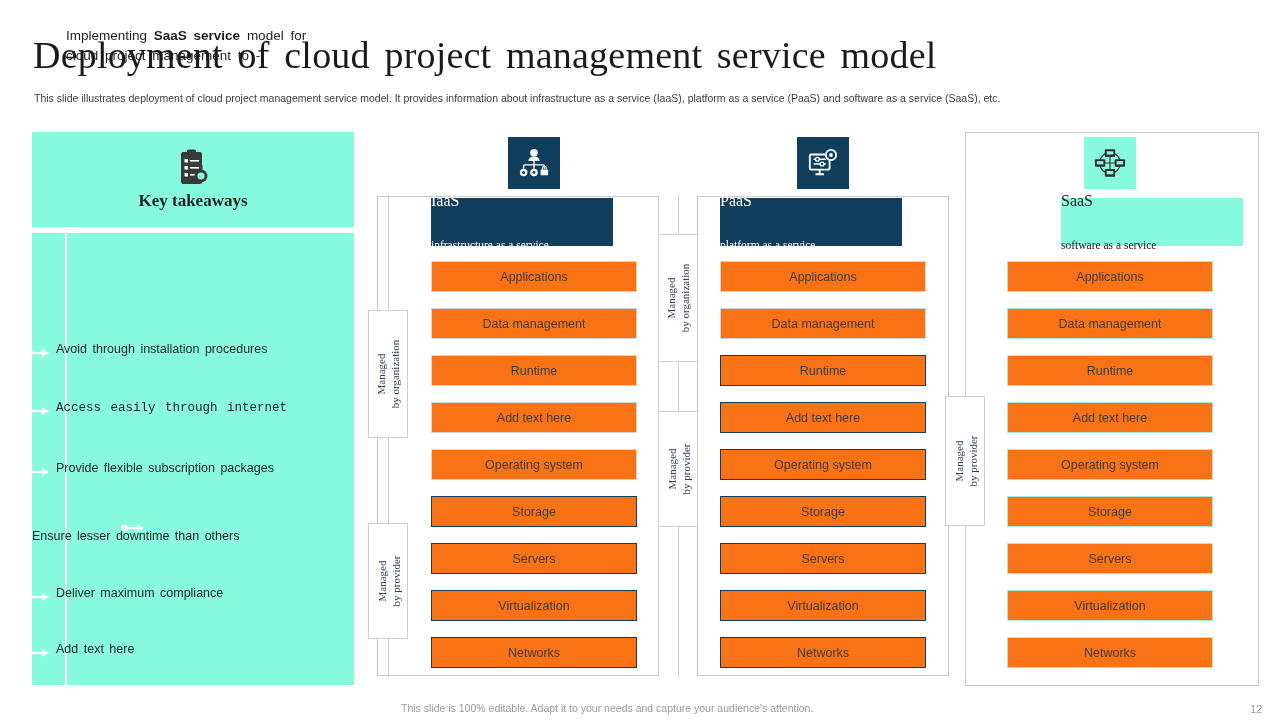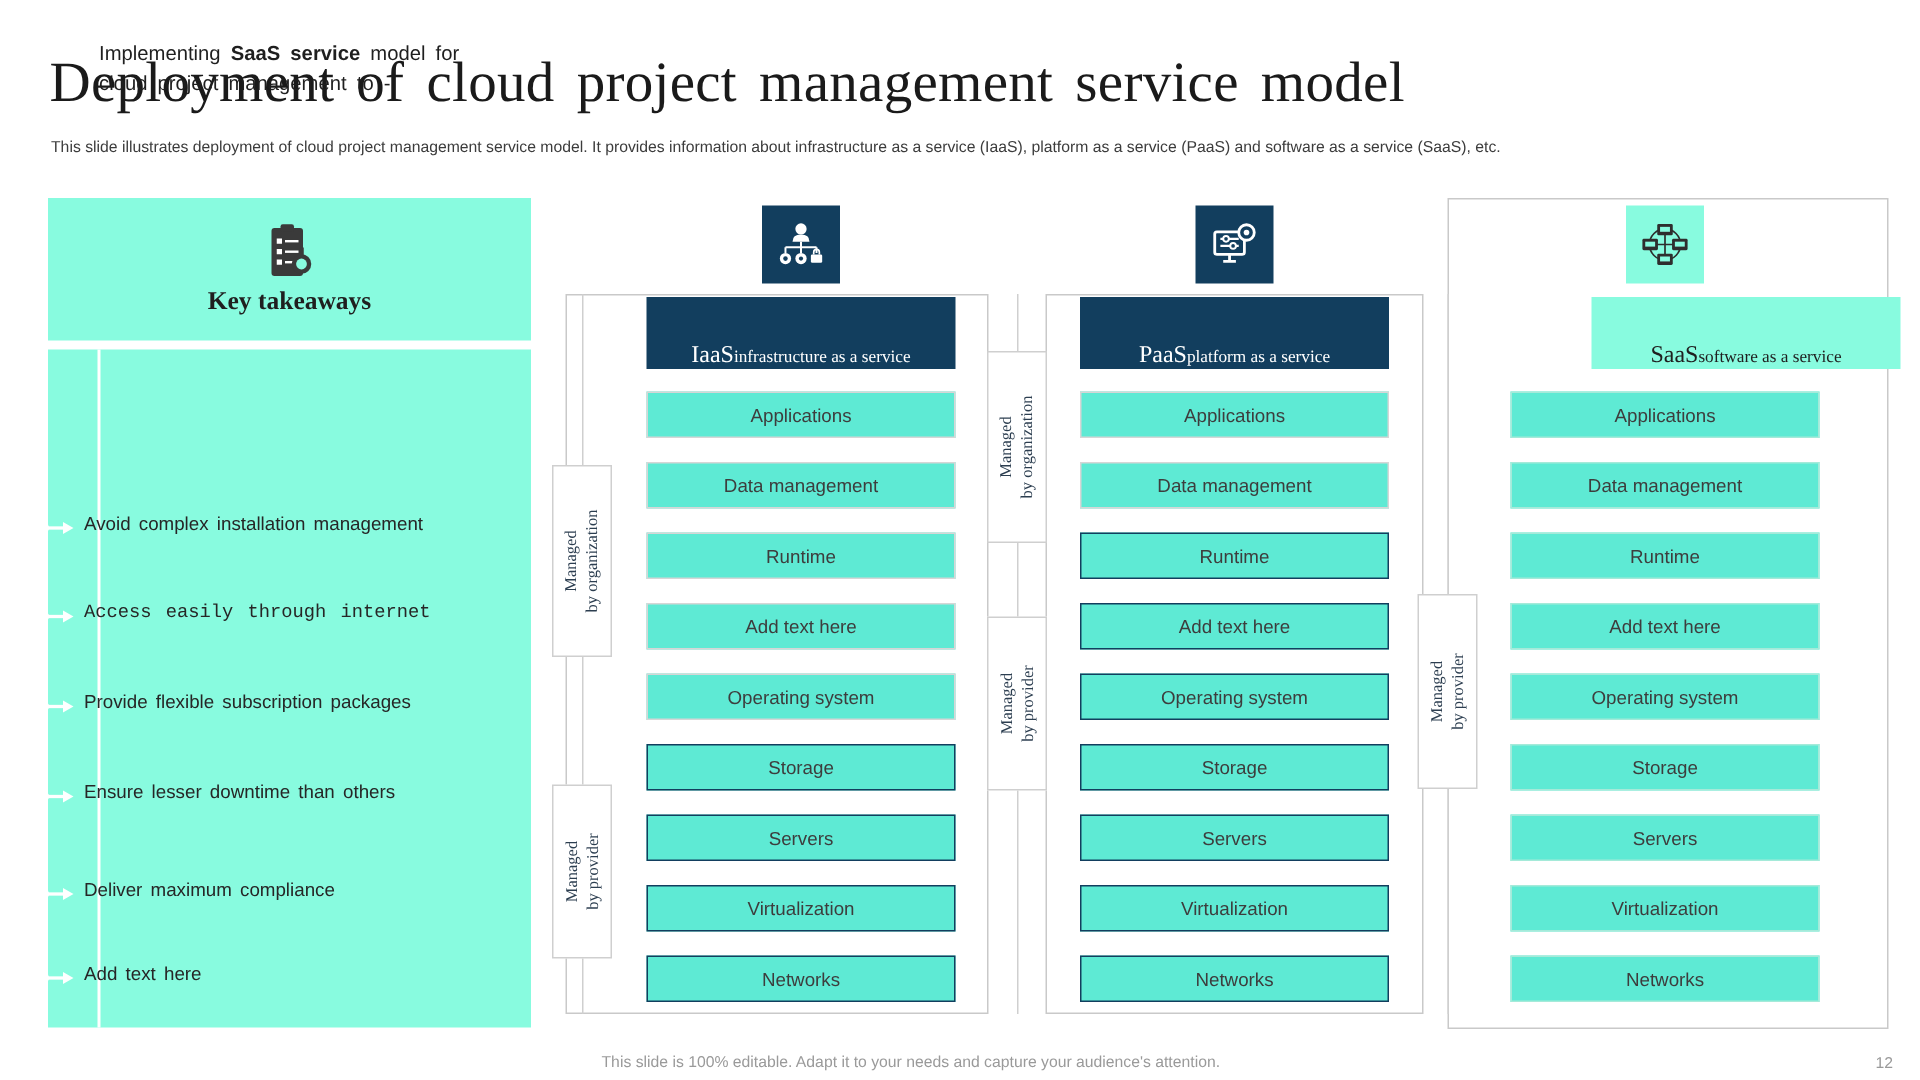--- a/index.html
+++ b/index.html
@@ -100,41 +100,41 @@
   .col-icon {
     position: absolute;
     width: 52px; height: 52px;
     display: flex; align-items: center; justify-content: center;
   }
   .col-icon.navy { background: #123e5e; }
   .col-icon.teal { background: #88fbdf; }
 
   .col-head {
     position: absolute;
-    width: 206px; height: 48px;
+    width: 182px; height: 48px;
     display: flex;
-    flex-direction: row;
-    align-items: flex-end;
+    flex-direction: column;
+    align-items: flex-start;
     justify-content: center;
     font-family: "Liberation Serif", serif;
   }
   .col-head.navy { background: #123e5e; }
   .col-head.teal { background: #88fbdf; }
   .col-head .abbr { font-size: 16px; line-height: 19px; }
   .col-head .full  { font-size: 11.5px; line-height: 15px; margin-top: 28px; }
   .col-head.navy .abbr, .col-head.navy .full { color: #ffffff; }
   .col-head.teal .abbr, .col-head.teal .full { color: #1f1f1f; }
 
   .layer-box {
     position: absolute;
     width: 206px; height: 31px;
     display: flex; align-items: center; justify-content: center;
     font-size: 12.5px;
     color: #3d3d3d;
-    background: #5eead4;
+    background: #f97316;
   }
   .layer-box.gray  { border: 1px solid #d6d6d6; }
   .layer-box.navy  { border: 1px solid #123e5e; }
   .layer-box.teal  { border: 1px solid #a5ead9; }
 
   
   .managed-box {
     position: absolute;
     width: 40px;
     border: 1px solid #cfcfcf;
@@ -202,39 +202,39 @@
 <div id="takeaways-intro">
   <span>Implementing </span><b>SaaS service</b><span> model for cloud project management  to -</span>
 </div>
 <div id="bullets-container">
     <div class="bullet-row" style="top: 340px;">
       <span class="bullet-arrow"><svg viewBox="0 0 24 10" width="24" height="10">
           <circle cx="3.5" cy="5" r="3.2" fill="#ffffff"></circle>
           <rect x="6" y="3.9" width="12" height="2.2" fill="#ffffff"></rect>
           <path d="M16 1 L23 5 L16 9 Z" fill="#ffffff"></path>
         </svg></span>
-      <span class="bullet-text">Avoid complex installation management</span>
+      <span class="bullet-text">Avoid through installation procedures</span>
     </div>
     <div class="bullet-row" style="top: 399px; font-family: Liberation Mono, monospace;">
       <span class="bullet-arrow"><svg viewBox="0 0 24 10" width="24" height="10">
           <circle cx="3.5" cy="5" r="3.2" fill="#ffffff"></circle>
           <rect x="6" y="3.9" width="12" height="2.2" fill="#ffffff"></rect>
           <path d="M16 1 L23 5 L16 9 Z" fill="#ffffff"></path>
         </svg></span>
       <span class="bullet-text">Access easily through internet</span>
     </div>
     <div class="bullet-row" style="top: 459px;">
       <span class="bullet-arrow"><svg viewBox="0 0 24 10" width="24" height="10">
           <circle cx="3.5" cy="5" r="3.2" fill="#ffffff"></circle>
           <rect x="6" y="3.9" width="12" height="2.2" fill="#ffffff"></rect>
           <path d="M16 1 L23 5 L16 9 Z" fill="#ffffff"></path>
         </svg></span>
       <span class="bullet-text">Provide flexible subscription packages</span>
     </div>
-    <div class="bullet-row" style="top: 519px;">
+    <div class="bullet-row" style="top: 519px; flex-direction: column;">
       <span class="bullet-arrow"><svg viewBox="0 0 24 10" width="24" height="10">
           <circle cx="3.5" cy="5" r="3.2" fill="#ffffff"></circle>
           <rect x="6" y="3.9" width="12" height="2.2" fill="#ffffff"></rect>
           <path d="M16 1 L23 5 L16 9 Z" fill="#ffffff"></path>
         </svg></span>
       <span class="bullet-text">Ensure lesser downtime than others</span>
     </div>
     <div class="bullet-row" style="top: 584px; justify-content: center;">
       <span class="bullet-arrow"><svg viewBox="0 0 24 10" width="24" height="10">
           <circle cx="3.5" cy="5" r="3.2" fill="#ffffff"></circle>

